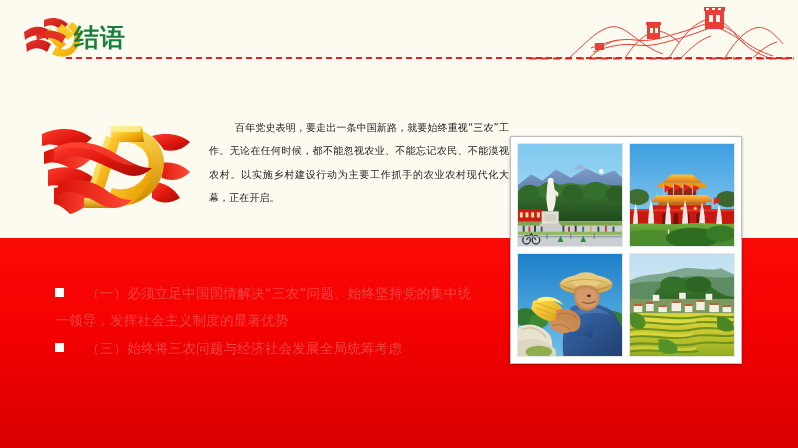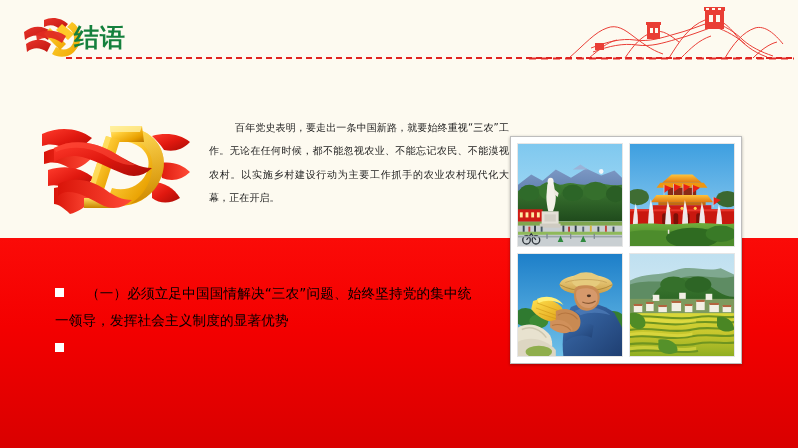--- a/index.html
+++ b/index.html
@@ -50,21 +50,21 @@
 
   
   .redband {
     position:absolute; left:0; top:238px; width:798px; height:210px;
     background:linear-gradient(180deg,#fb0b08 0%,#f40000 42%,#d90000 100%);
   }
   .bullets {
     position:absolute; left:55px; top:280px; width:420px;
   }
   .bline {
-    color:#000000; font-size:13.6px; line-height:26.6px;
+    color:#ef4444; font-size:13.6px; line-height:26.6px;
     font-family:"DejaVu Sans", sans-serif; letter-spacing:.15px;
     margin-bottom:2px; position:relative; padding-left:0;
   }
   .bline .sq {
     display:inline-block; width:9px; height:9px; background:#fff;
     margin-right:22px; vertical-align:1px;
   }
 
   
   .collage {
@@ -218,21 +218,21 @@
 
   <div class="para">百年党史表明，要走出一条中国新路，就要始终重视“三农”工作。无论在任何时候，都不能忽视农业、不能忘记农民、不能漠视农村。以实施乡村建设行动为主要工作抓手的农业农村现代化大幕，正在开启。</div>
 
   <div class="redband"></div>
 
   <div class="bullets">
     <div class="bline">
       <span class="sq"></span><span>（一）必须立足中国国情解决“三农”问题、始终坚持党的集中统一领导，发挥社会主义制度的显著优势</span>
     </div>
     <div class="bline">
-      <span class="sq"></span>
+      <span class="sq"></span><span>（三）始终将三农问题与经济社会发展全局统筹考虑</span>
     </div>
   </div>
 
   <div class="collage">
     <div class="collage-grid">
 
       <div class="ph">
         <svg viewBox="0 0 110 100" preserveAspectRatio="none">
           <defs>
             <linearGradient id="sky1" x1="0" y1="0" x2="0" y2="1">

